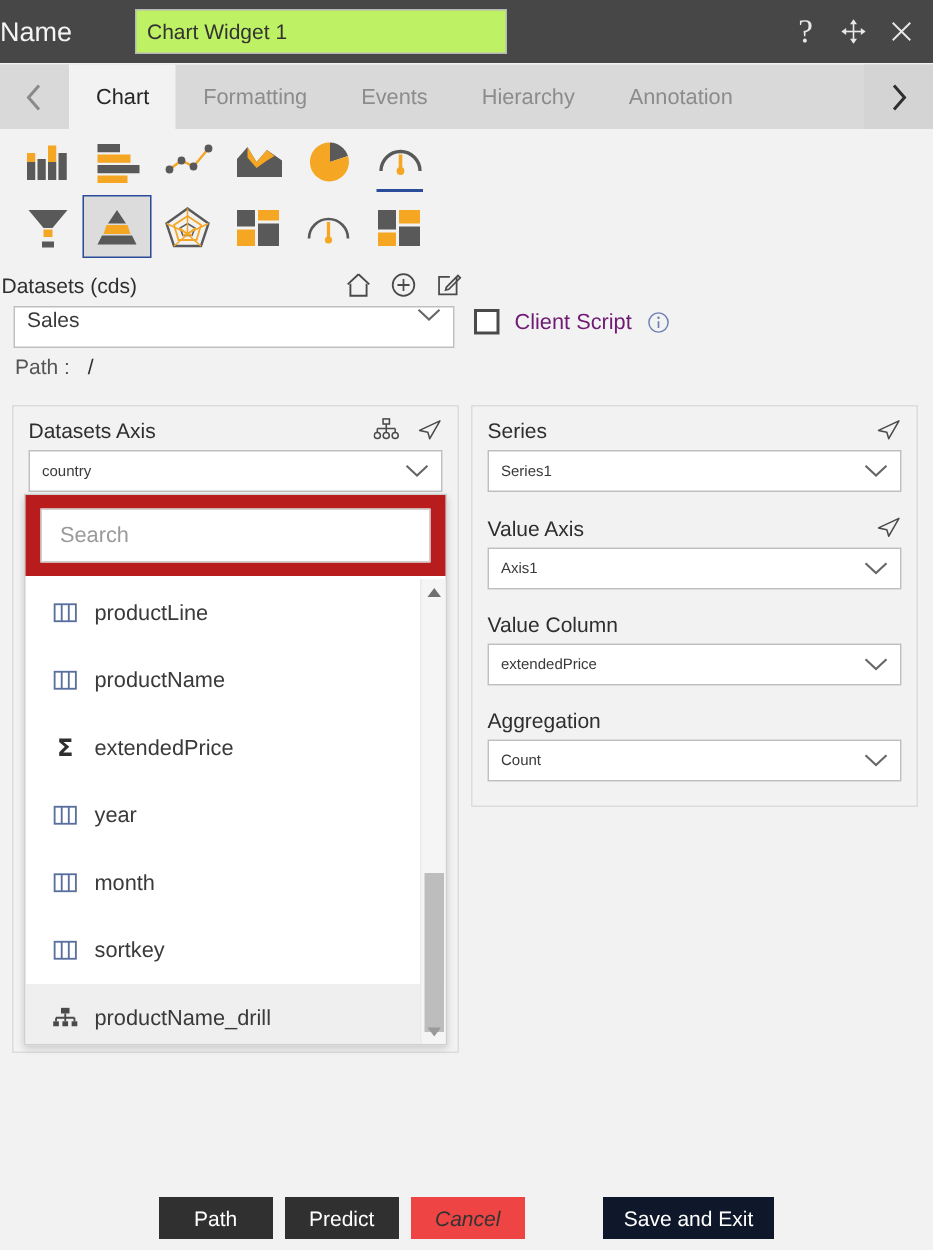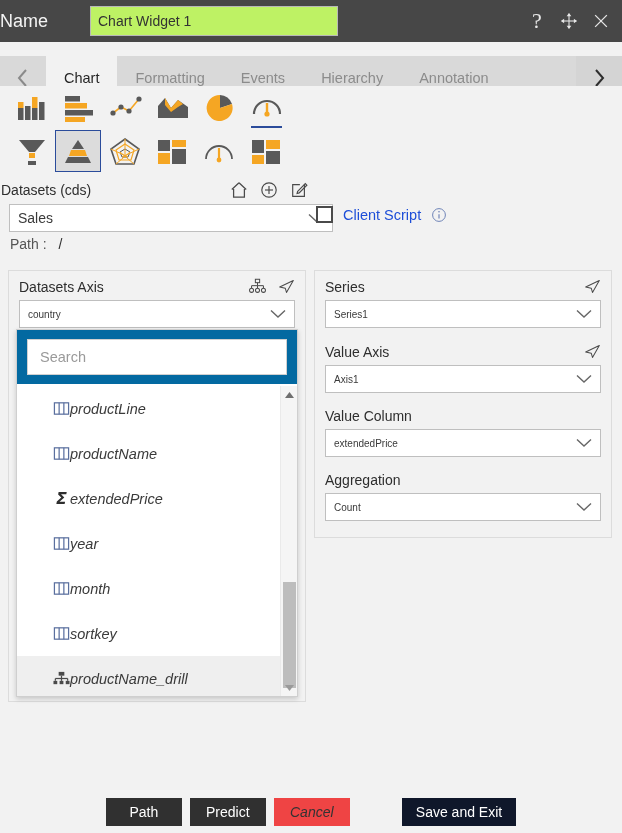--- a/index.html
+++ b/index.html
@@ -37,21 +37,21 @@
     display: flex; align-items: center; gap: 14px;
   }
   .tb-icon { width: 18px; height: 18px; display: block; cursor: pointer; }
   .tb-icon.help {
     color: #e8e8e8; font-size: 22px; line-height: 18px;
     text-align: center; font-family: "Liberation Serif", serif;
   }
 
   
   .tabbar {
-    position: absolute; left: 0; top: 56px; width: 622px; height: 44px;
+    position: absolute; left: 0; top: 43px; width: 622px; height: 44px;
     background: #d9d9d9;
     display: flex; align-items: stretch;
   }
   .tab-nav {
     width: 46px; display: flex; align-items: center; justify-content: center;
     cursor: pointer; background: #d9d9d9;
   }
   .tab-nav.right { background: #d4d4d4; }
   .tab {
     display: flex; align-items: center; justify-content: center;
@@ -93,40 +93,40 @@
     position: absolute; left: 1px; top: 0px;
     font-size: 14px; color: #2e2e2e;
   }
   .ds-icons {
     position: absolute; left: 230px; top: -1px;
     display: flex; gap: 12px; align-items: center;
   }
   .ds-icons .ic { width: 18px; height: 18px; cursor: pointer; }
   .ds-select {
     position: absolute; left: 9px; top: 22px;
-    width: 324px; height: 28px;
+    width: 294px; height: 28px;
     background: #fff; border: 1px solid #bfbfbf;
-    display: flex; align-items: center; padding: 0 8px;
+    display: flex; padding: 0 8px;
     font-size: 14px; color: #3a3a3a; cursor: pointer;
   }
   .ds-select .chev { margin-left: auto; }
   .ds-path {
     position: absolute; left: 10px; top: 54px;
     font-size: 14px; color: #2e2e2e;
   }
   .ds-path .sep { color: #555; }
   .ds-path .val { margin-left: 8px; color: #2e2e2e; }
   .client-script {
     position: absolute; left: 316px; top: 24px;
     display: flex; align-items: center; gap: 10px; cursor: pointer;
   }
   .cbox {
     width: 17px; height: 17px; border: 2px solid #4a4a4a; background: #fff;
   }
-  .cs-label { font-size: 14.5px; color: #1d4ed8; }
+  .cs-label { font-size: 14.5px; color: #701a75; }
 
   
   .panel {
     position: absolute; background: #f2f2f2;
     border: 1px solid #dcdcdc;
   }
   .panel-left  { left: 8px;   top: 270px; width: 298px; height: 432px; }
   .panel-right { left: 314px; top: 270px; width: 298px; height: 268px; }
 
   .field { position: relative; padding: 0 10px; }
@@ -145,34 +145,34 @@
   .hdr-icon { width: 17px; height: 17px; cursor: pointer; }
   .hdr-icons { display: flex; gap: 12px; align-items: center; }
 
   
   .dropdown {
     position: absolute; left: 16px; top: 329px; width: 282px; height: 368px;
     background: #ffffff; border: 1px solid #cfcfcf;
     box-shadow: 0 2px 5px rgba(0,0,0,0.18);
     z-index: 40;
   }
-  .dd-searchwrap { padding: 9px 10px 9px 10px; background:#0369a1; }
+  .dd-searchwrap { padding: 9px 10px 9px 10px; background:#b91c1c; }
   .dd-search {
     width: 100%; height: 36px; border: 1px solid #d0d0d0; background: #fff;
     font-family: "Liberation Sans", sans-serif; font-size: 14.5px;
     padding: 0 12px; color: #555; outline: none;
   }
   .dd-search::placeholder { color: #9a9a9a; }
   .dd-list {
     position: absolute; left: 0; right: 0; top: 56px; bottom: 0;
     overflow: hidden;
   }
   .dd-item {
-    height: 45px; display: flex; align-items: center; 
-    padding-left: 36px; font-size: 14.5px; color: #3a3a3a; cursor: pointer; font-style: italic;
+    height: 45px; display: flex; align-items: center; gap: 11px;
+    padding-left: 18px; font-size: 14.5px; color: #3a3a3a; cursor: pointer;
   }
   .dd-item.hl { background: #efefef; }
   .dd-icon { width: 17px; height: 17px; flex: 0 0 17px; }
   .dd-sigma {
     width: 17px; flex: 0 0 17px; text-align: center;
     font-family: "DejaVu Sans", sans-serif; font-weight: bold;
     font-size: 16px; color: #2e2e2e; line-height: 17px;
   }
   
   .dd-scroll {

